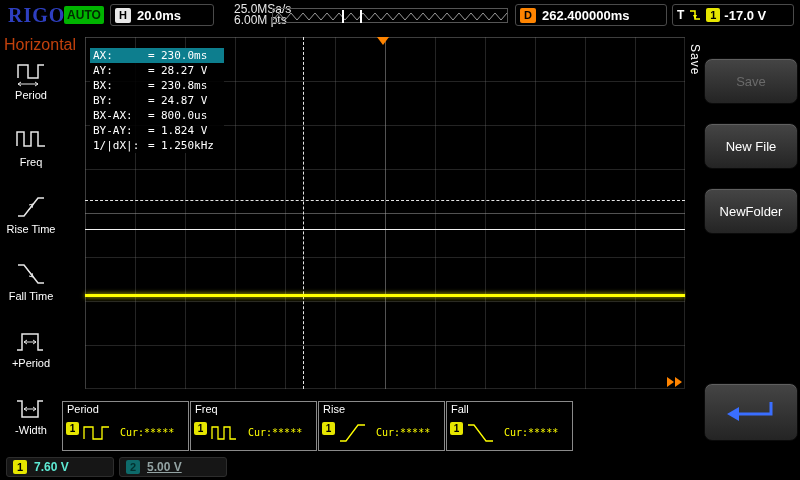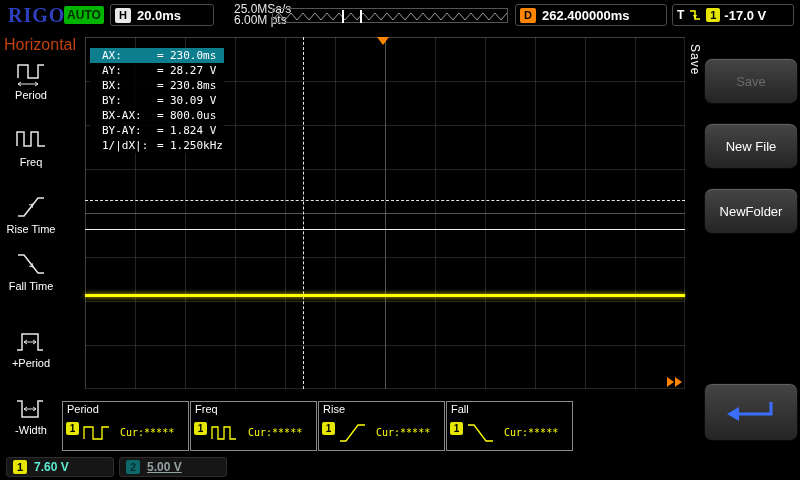--- a/index.html
+++ b/index.html
@@ -49,21 +49,21 @@
   .trace { position:absolute; left:0; top:257px; width:100%; height:3px; background:#ffff00;
            box-shadow:0 0 5px rgba(255,255,0,0.85); }
   .trig-pos-marker { position:absolute; left:292px; top:0; width:0; height:0;
            border-left:6px solid transparent; border-right:6px solid transparent; border-top:8px solid #ff8400; }
   .offscreen-marker { position:absolute; right:3px; bottom:2px; display:flex; gap:1px; }
   .offscreen-marker i { display:block; width:0; height:0; border-top:5px solid transparent;
            border-bottom:5px solid transparent; border-left:7px solid #ff8400; }
 
   .cursor-box { position:absolute; left:5px; top:11px; width:134px; background:rgba(0,0,0,0.88);
            font-family:"DejaVu Sans Mono", monospace; font-size:11px; color:#fff; }
-  .cursor-row { display:flex; height:15px; line-height:15px; padding:0 12px; white-space:pre; }
+  .cursor-row { display:flex; height:15px; line-height:15px; padding:0 3px; white-space:pre; }
   .cursor-row.hl { background:#0d7e8e; }
   .cur-label { width:55px; flex:0 0 auto; }
   .cur-eq { width:13px; flex:0 0 auto; }
 
   
   .menu { position:absolute; left:686px; top:30px; width:114px; height:425px; background:#000; }
   .menu-tab { position:absolute; left:2px; top:14px; color:#fff; font-size:12px; letter-spacing:1px;
            writing-mode:vertical-rl; }
   .menu-btn { position:absolute; left:18px; width:94px; height:46px; border-radius:8px;
            background:linear-gradient(#454545,#242424); border:1px solid #0a0a0a;
@@ -156,21 +156,21 @@
     </div>
 
     <div class="sb-item" style="top:162px">
       <svg width="34" height="30" viewBox="0 0 34 30">
         <path d="M4 24 H10 L24 6 H30" fill="none" stroke="#e8e8e8" stroke-width="1.5"></path>
         <path d="M14 19 l5 -7 M19 12 l-4 1 M19 12 l-1 4" stroke="#e8e8e8" stroke-width="1" fill="none"></path>
       </svg>
       <div class="sb-label">Rise Time</div>
     </div>
 
-    <div class="sb-item" style="top:219px">
+    <div class="sb-item" style="top:229px">
       <svg width="34" height="30" viewBox="0 0 34 30">
         <path d="M4 6 H10 L24 24 H30" fill="none" stroke="#e8e8e8" stroke-width="1.5"></path>
         <path d="M14 11 l5 7 M19 18 l-4 -1 M19 18 l-1 -4" stroke="#e8e8e8" stroke-width="1" fill="none"></path>
       </svg>
       <div class="sb-label">Fall Time</div>
     </div>
 
     <div class="sb-item" style="top:296px">
       <svg width="34" height="30" viewBox="0 0 34 30">
         <path d="M3 24 H8 V8 H24 V24 H29" fill="none" stroke="#e8e8e8" stroke-width="1.5"></path>
@@ -216,21 +216,21 @@
         <span class="cur-val">28.27 V</span>
       </div>
       <div class="cursor-row">
         <span class="cur-label">BX:</span>
         <span class="cur-eq">=</span>
         <span class="cur-val">230.8ms</span>
       </div>
       <div class="cursor-row">
         <span class="cur-label">BY:</span>
         <span class="cur-eq">=</span>
-        <span class="cur-val">30.09 V</span>
+        <span class="cur-val">24.87 V</span>
       </div>
       <div class="cursor-row">
         <span class="cur-label">BX-AX:</span>
         <span class="cur-eq">=</span>
         <span class="cur-val">800.0us</span>
       </div>
       <div class="cursor-row">
         <span class="cur-label">BY-AY:</span>
         <span class="cur-eq">=</span>
         <span class="cur-val">1.824 V</span>

